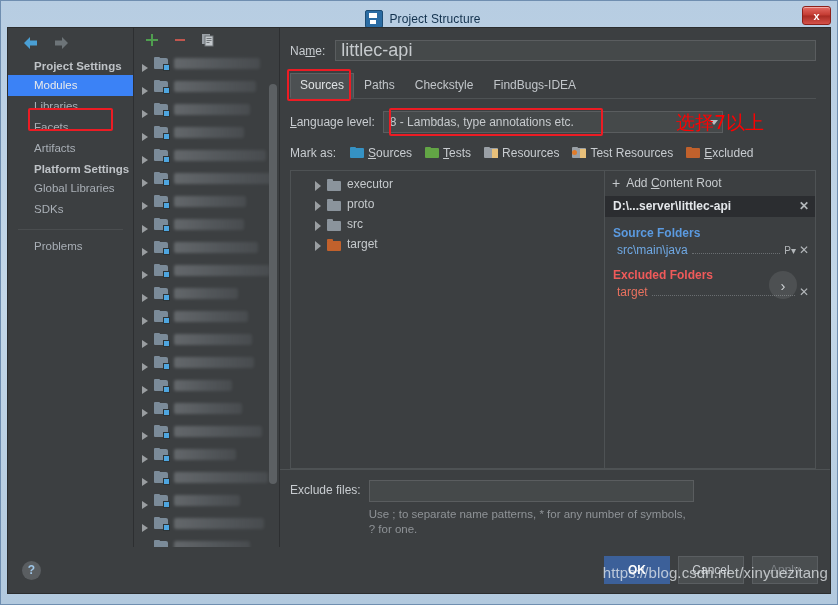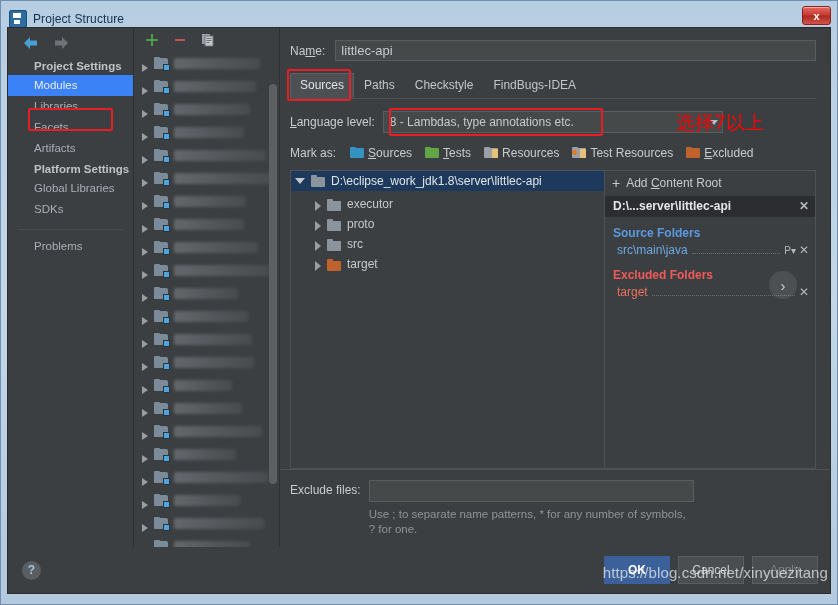--- a/index.html
+++ b/index.html
@@ -22,20 +22,21 @@
     position: absolute; inset: 0;
     background: linear-gradient(to bottom, #b7cde2 0%, #c3d7e8 50%, #b2c9de 100%);
     border: 1px solid #6f8eb0;
     box-sizing: border-box;
   }
   .titlebar {
     position: absolute; left: 0; top: 0; right: 0; height: 36px;
     display: flex; align-items: center;
     padding-left: 8px;
     box-sizing: border-box;
+    justify-content: center;
   }
   .title-icon {
     width: 16px; height: 16px;
     background: #2b6ca3;
     border: 1px solid #1d4d75;
     border-radius: 2px;
     position: relative;
     flex: 0 0 auto;
     margin-right: 6px;
   }
@@ -229,21 +230,21 @@
     margin-right: 10px;
     white-space: nowrap;
   }
   .name-label u { text-decoration: underline; }
   .txt-input {
     flex: 1 1 auto;
     height: 21px;
     background: #45494a;
     border: 1px solid #5a5d5f;
     color: #c6cacd;
-    font-size: 13px;
+    font-size: 18px;
     font-family: "Liberation Sans", sans-serif;
     padding: 0 5px;
     box-sizing: border-box;
     outline: none;
   }
 
   .tabs-wrap {
     position: relative;
     margin: 12px 14px 0 10px;
   }
@@ -909,28 +910,20 @@
                 <div class="tab-top" style="background:#c1612c"></div>
                   <div class="base" style="background:#c1612c"></div>
               </div>
               <span class="lbl"><u>E</u>xcluded</span>
             </div>
           </div>
 
           <div class="pane-split">
 
             <div class="tree-pane">
-              <div class="tree-row root">
-                <div class="tri-down"></div>
-                <div class="fld">
-                    <div class="t"></div>
-                    <div class="b"></div>
-                  </div>
-                <span>D:\eclipse_work_jdk1.8\server\littlec-api</span>
-              </div>
 
               <div class="tree-row child">
                 <div class="tri-right"></div>
                 <div class="fld">
                     <div class="t"></div>
                     <div class="b"></div>
                   </div>
                 <span>executor</span>
               </div>
 

